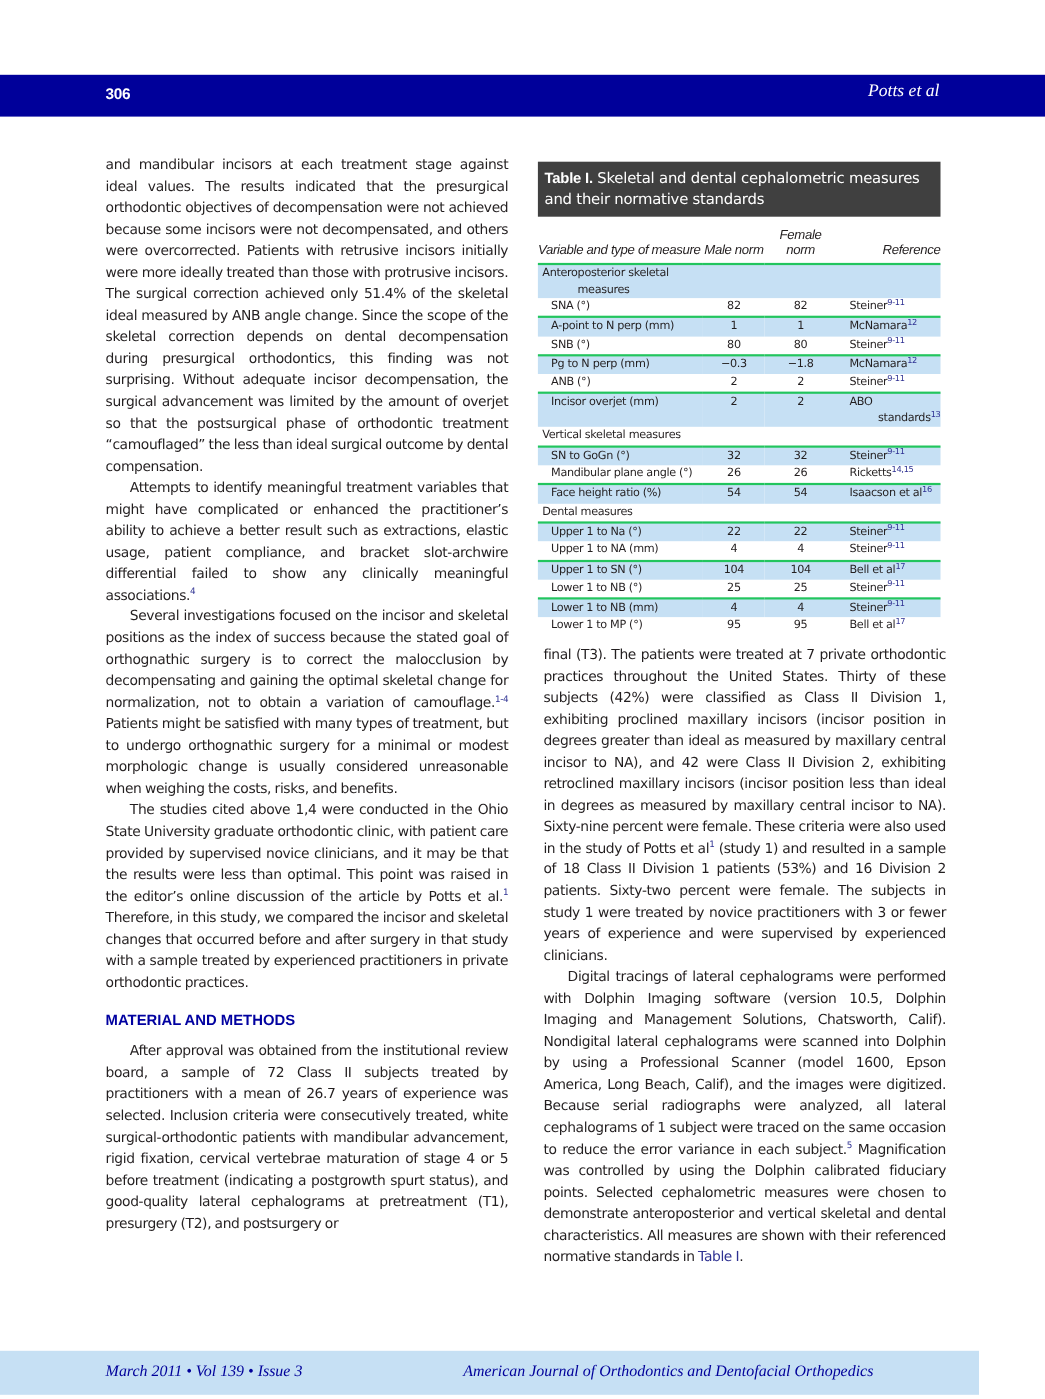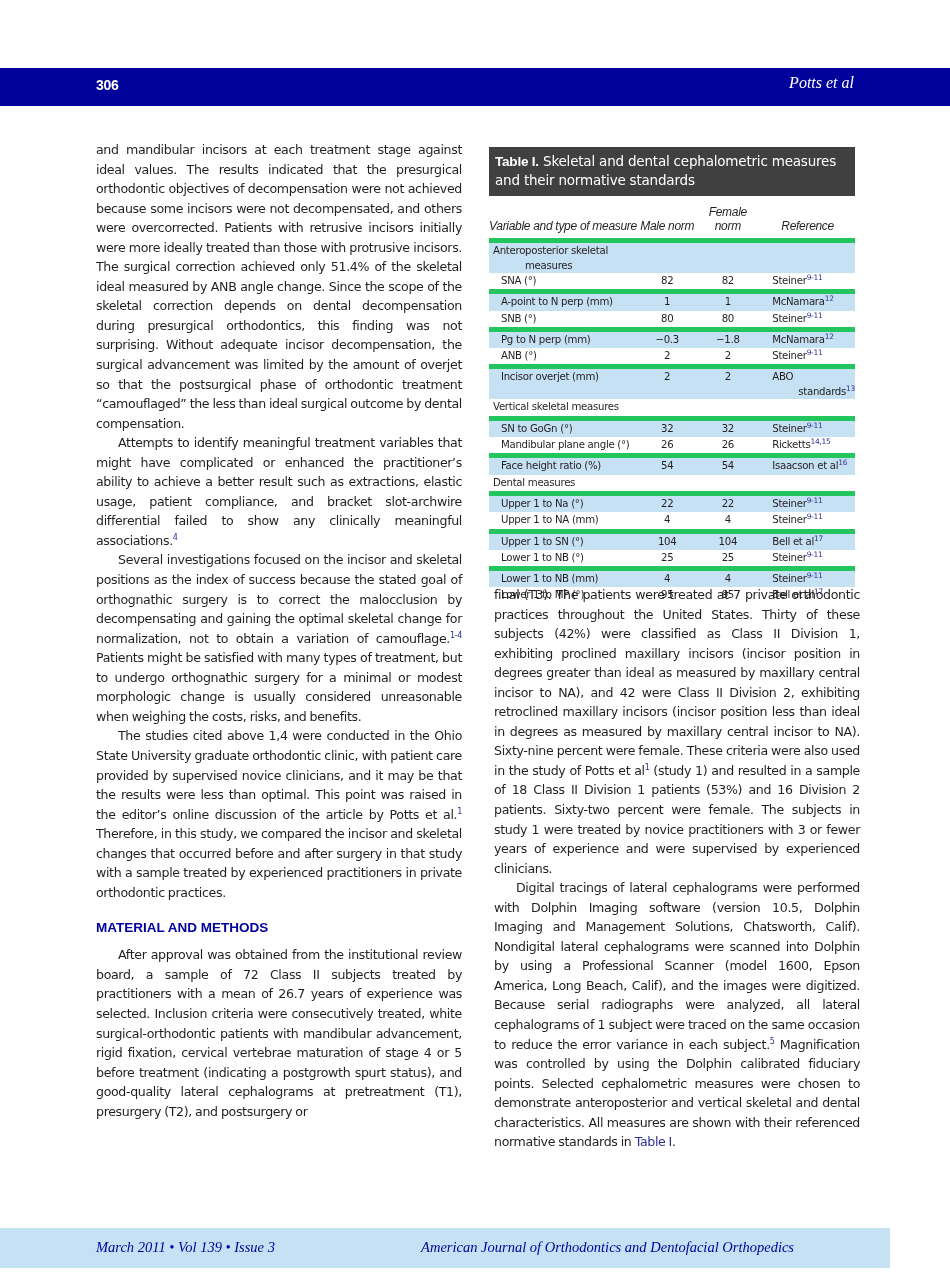--- a/index.html
+++ b/index.html
@@ -28,21 +28,21 @@
   .table-caption { background: #404040; color: #ffffff; padding: 5px 6px 6px 6px;
                    font-size: 13.5px; line-height: 19px; letter-spacing: -0.2px; }
   .table-caption b { font-family: "Liberation Sans", sans-serif; font-weight: bold; }
   table.norms { width: 366px; border-collapse: collapse; margin-top: 9px;
                 font-family: "DejaVu Sans", sans-serif; font-size: 10.2px; letter-spacing: -0.3px; }
   table.norms th { font-family: Liberation Sans, sans-serif; font-style: italic; font-weight: normal;
                    font-size: 12px; line-height: 14px; text-align: left; padding: 0 0 5px 0; vertical-align: bottom; color:#231f20; }
   table.norms th.c-male, table.norms th.c-female { text-align: center; }
   table.norms td { padding: 0; height: 16.3px; line-height: 15px; vertical-align: top; }
   table.norms tr.shade td { background: #c6e0f4; }
-  table.norms tr.shade { border-top: 5px solid #22c55e; padding-left: 32px; }
+  table.norms tr.shade { border-top: 2px solid #22c55e; padding-left: 32px; }
   td.name { padding-left: 12px !important; width: 148px; }
   td.group { padding-left: 4px !important; }
   td.group .l2 { display: block; padding-left: 32px; }
   td.num-m { text-align: center; width: 60px; }
   td.num-f { text-align: center; width: 60px; }
   td.refc { padding-left: 12px !important; }
   td.refc .l2 { display: block; padding-left: 26px; }
   table.norms sup { color: #2e3192; font-size: 7.5px; line-height: 0; vertical-align: 4px; }
 
   .footer-bar { position: absolute; left: 0; top: 1228px; width: 890px; height: 40px; background: #c6e0f4; }
@@ -69,21 +69,21 @@
 </div>
 
 <div class="table-box">
   <div class="table-caption"><b>Table I.</b><span> Skeletal and dental cephalometric measures and their normative standards</span></div>
   <table class="norms">
     <thead>
       <tr>
         <th style="width:150px;">Variable and type of measure</th>
         <th class="c-male" style="width:55px;margin-left:48px;">Male norm</th>
         <th class="c-female" style="width:68px;">Female norm</th>
-        <th style="text-align:center;">Reference</th>
+        <th style="text-align:right;">Reference</th>
       </tr>
     </thead>
     <tbody id="table-body">
         <tr class="shade">
           <td colspan="4" class="group"><span>Anteroposterior skeletal</span><span class="l2">measures</span></td>
         </tr>
         <tr>
           <td class="name">SNA (°)</td>
           <td class="num-m">82</td>
           <td class="num-f">82</td>

